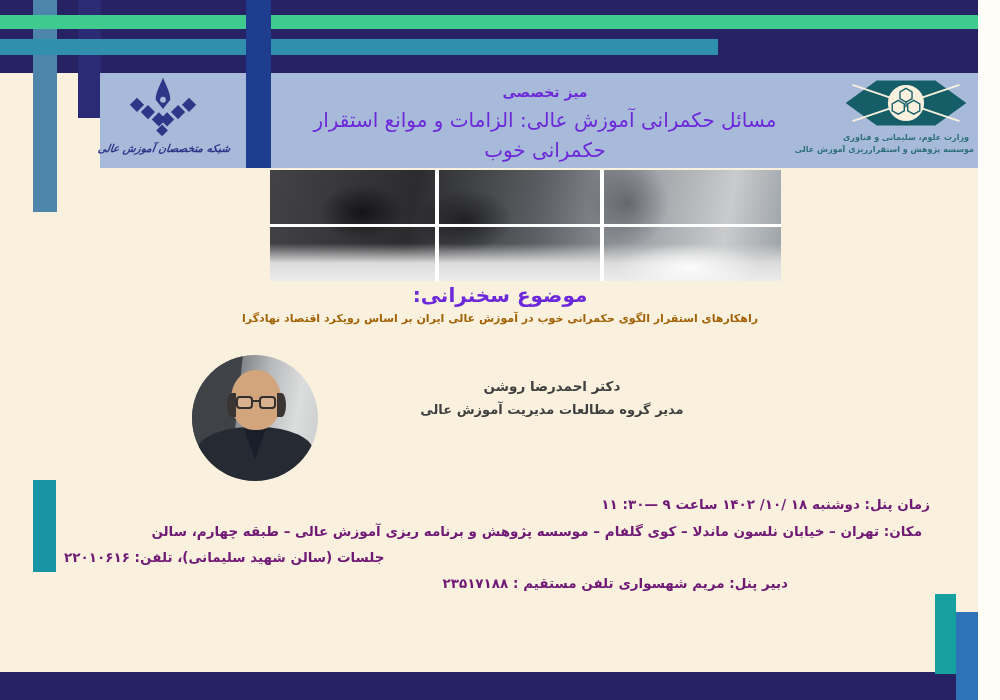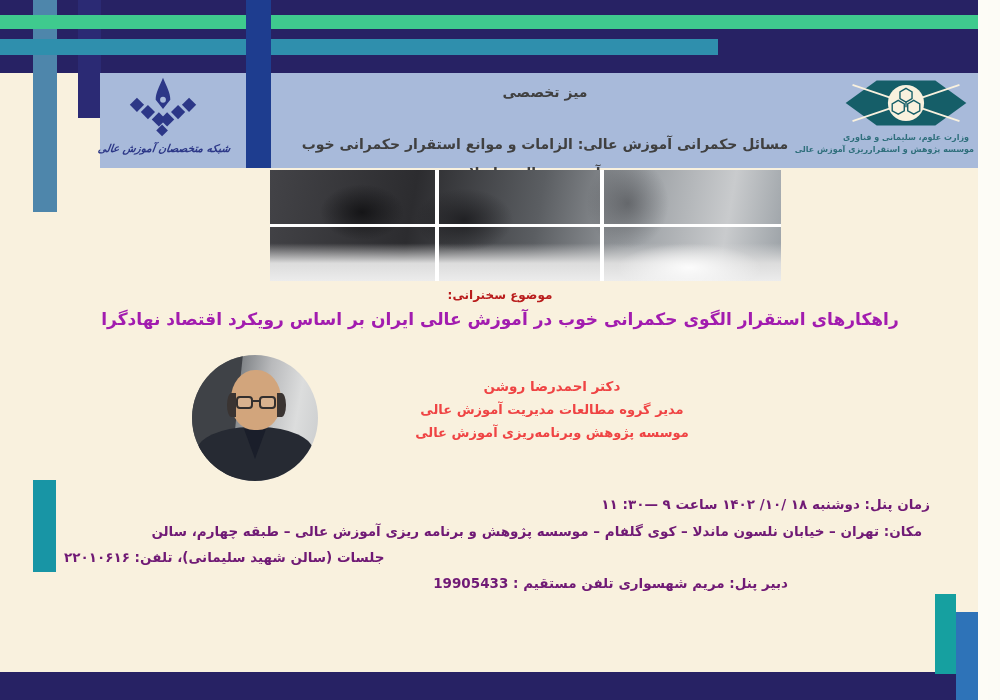--- a/index.html
+++ b/index.html
@@ -13,23 +13,23 @@
   
   .top-band   { position:absolute; left:0; top:0;  width:978px; height:73px; background:#272264; }
   .green-stripe{ position:absolute; left:0; top:15px; width:978px; height:14px; background:#3fca8e; }
   .teal-stripe { position:absolute; left:0; top:39px; width:718px; height:16px; background:#2f8fad; }
   .steel-vbar  { position:absolute; left:33px; top:0; width:24px; height:212px; background:#4e86ab; }
   .navy-vbar   { position:absolute; left:78px; top:0; width:23px; height:118px; background:#2b2a74; }
   .royal-vbar  { position:absolute; left:246px; top:0; width:25px; height:168px; background:#1e3d8f; }
 
   
   .header-band { position:absolute; left:100px; top:73px; width:878px; height:95px; background:#a8bada; }
-  .header-title { position:absolute; left:280px; top:79px; width:530px; text-align:center; color:#404040; direction:rtl; }
+  .header-title { position:absolute; left:280px; top:79px; width:530px; text-align:center; color:#6d28d9; direction:rtl; }
   .header-title .t1 { font-size:14px; font-weight:bold; line-height:26px; }
-  .header-title .t2 { font-size:14px; font-weight:bold; line-height:30px;margin-top:24px; }
+  .header-title .t2 { font-size:20px; font-weight:normal; line-height:30px; }
   .header-title .t3 { font-size:14px; font-weight:bold; line-height:28px; }
 
   
   .logo-left { position:absolute; left:98px; top:76px; width:130px; height:92px; text-align:center; color:#2c3787; }
   .logo-left .caption { font-size:10.5px; font-style:italic; font-weight:bold; transform:skewX(-8deg); margin-top:-2px; white-space:nowrap; }
 
   
   .logo-right { position:absolute; left:838px; top:78px; width:136px; height:88px; text-align:center; color:#2f6f7c; }
   .logo-right .cap { font-size:8px; font-weight:bold; line-height:12px; white-space:nowrap; direction:rtl; }
 
@@ -44,39 +44,39 @@
       radial-gradient(90px 30px at 82% 88%, rgba(255,255,255,.9), rgba(255,255,255,0) 80%),
       linear-gradient(to top, #ececec 0%, #dcdcdc 16%, rgba(220,220,220,0) 34%),
       linear-gradient(100deg, #434347 0%, #2c2c2f 28%, #5b5e62 52%, #9fa3a7 72%, #c9cbcd 88%, #9aa0a5 100%);
   }
   .collage .vgap1 { position:absolute; left:165px; top:0; width:4px; height:100%; background:#fff; }
   .collage .vgap2 { position:absolute; left:330px; top:0; width:4px; height:100%; background:#fff; }
   .collage .hgap  { position:absolute; left:0; top:54px; width:100%; height:3px; background:#fff; }
 
   
   .topic { position:absolute; left:40px; top:284px; width:920px; text-align:center; direction:rtl; }
-  .topic .label { color:#b91c1c; font-weight:bold; font-size:12px; line-height:22px; }
-  .topic .title { color:#a21caf; font-weight:bold; font-size:17px; line-height:26px; }
+  .topic .label { color:#6d28d9; font-weight:bold; font-size:20px; line-height:22px; }
+  .topic .title { color:#a16207; font-weight:bold; font-size:11px; line-height:26px; }
 
   
   .avatar { position:absolute; left:192px; top:355px; width:126px; height:126px; border-radius:50%;
     overflow:hidden; background:linear-gradient(100deg,#5d6165 0%,#74787c 30%,#b9babc 55%,#dcdddd 78%,#c9cbcc 100%); }
   .avatar .door { position:absolute; left:-12px; top:-6px; width:56px; height:140px; background:#3f4247; transform:rotate(6deg); }
   .avatar .head { position:absolute; left:39px; top:15px; width:50px; height:60px; background:#d2a57c; border-radius:48% 48% 46% 46%; }
   .avatar .hair-l { position:absolute; left:35px; top:38px; width:9px; height:24px; background:#3a3432; border-radius:50% 0 0 50%; }
   .avatar .hair-r { position:absolute; left:85px; top:38px; width:9px; height:24px; background:#3a3432; border-radius:0 50% 50% 0; }
   .avatar .glasses { position:absolute; left:43px; top:41px; width:42px; height:14px; }
   .avatar .lens { position:absolute; top:0; width:17px; height:13px; border:2px solid #332f2e; border-radius:4px; background:rgba(255,255,255,.15); }
   .avatar .lens.l { left:1px; } .avatar .lens.r { right:1px; }
   .avatar .bridge { position:absolute; left:18px; top:4px; width:6px; height:2px; background:#332f2e; }
   .avatar .body { position:absolute; left:4px; top:72px; width:118px; height:56px; background:#262a33; border-radius:46% 46% 0 0; }
   .avatar .shirt { position:absolute; left:52px; top:74px; width:22px; height:30px; background:#1a1e2a;
     clip-path:polygon(0 0,100% 0,50% 100%); }
 
-  .speaker-info { position:absolute; left:402px; top:374px; width:300px; text-align:center; direction:rtl; color:#ef4444; font-weight:bold; }
+  .speaker-info { position:absolute; left:402px; top:374px; width:300px; text-align:center; direction:rtl; color:#404040; font-weight:bold; }
   .speaker-info .name { font-size:13.5px; line-height:24px; }
   .speaker-info .role { font-size:13px; line-height:23px; }
   .speaker-info .org  { font-size:13px; line-height:23px; }
 
   
   .detail { position:absolute; direction:rtl; color:#701a75; font-weight:bold; font-size:13.5px; white-space:nowrap; }
   .d-time { top:496px; right:70px; }
   .d-loc1 { top:523px; right:78px; }
   .d-loc2 { top:549px; left:64px; }
   .d-sec  { top:575px; right:212px; }
@@ -167,26 +167,25 @@
     <div class="glasses">
       <div class="lens l"></div>
       <div class="lens r"></div>
       <div class="bridge"></div>
     </div>
   </div>
 
   <div class="speaker-info">
     <div class="name">دکتر احمدرضا روشن</div>
     <div class="role">مدیر گروه مطالعات مدیریت آموزش عالی</div>
-    <div class="org">موسسه پژوهش وبرنامه‌ریزی آموزش عالی</div>
   </div>
 
   <div class="detail d-time">زمان پنل: دوشنبه  ۱۸ /۱۰/ ۱۴۰۲    ساعت  ۹ —۳۰: ۱۱</div>
   <div class="detail d-loc1">مکان: تهران – خیابان نلسون ماندلا – کوی گلفام – موسسه پژوهش و برنامه ریزی آموزش عالی – طبقه چهارم، سالن</div>
   <div class="detail d-loc2">جلسات (سالن شهید سلیمانی)، تلفن: ۲۲۰۱۰۶۱۶</div>
-  <div class="detail d-sec">دبیر پنل:  مریم شهسواری تلفن مستقیم : 19905433</div>
+  <div class="detail d-sec">دبیر پنل:  مریم شهسواری تلفن مستقیم : ۲۳۵۱۷۱۸۸</div>
 
   <div class="bl-teal-vbar"></div>
   <div class="bottom-band"></div>
   <div class="br-teal-vbar"></div>
   <div class="br-blue-vbar"></div>
 
 </div>
 
 </body></html>

